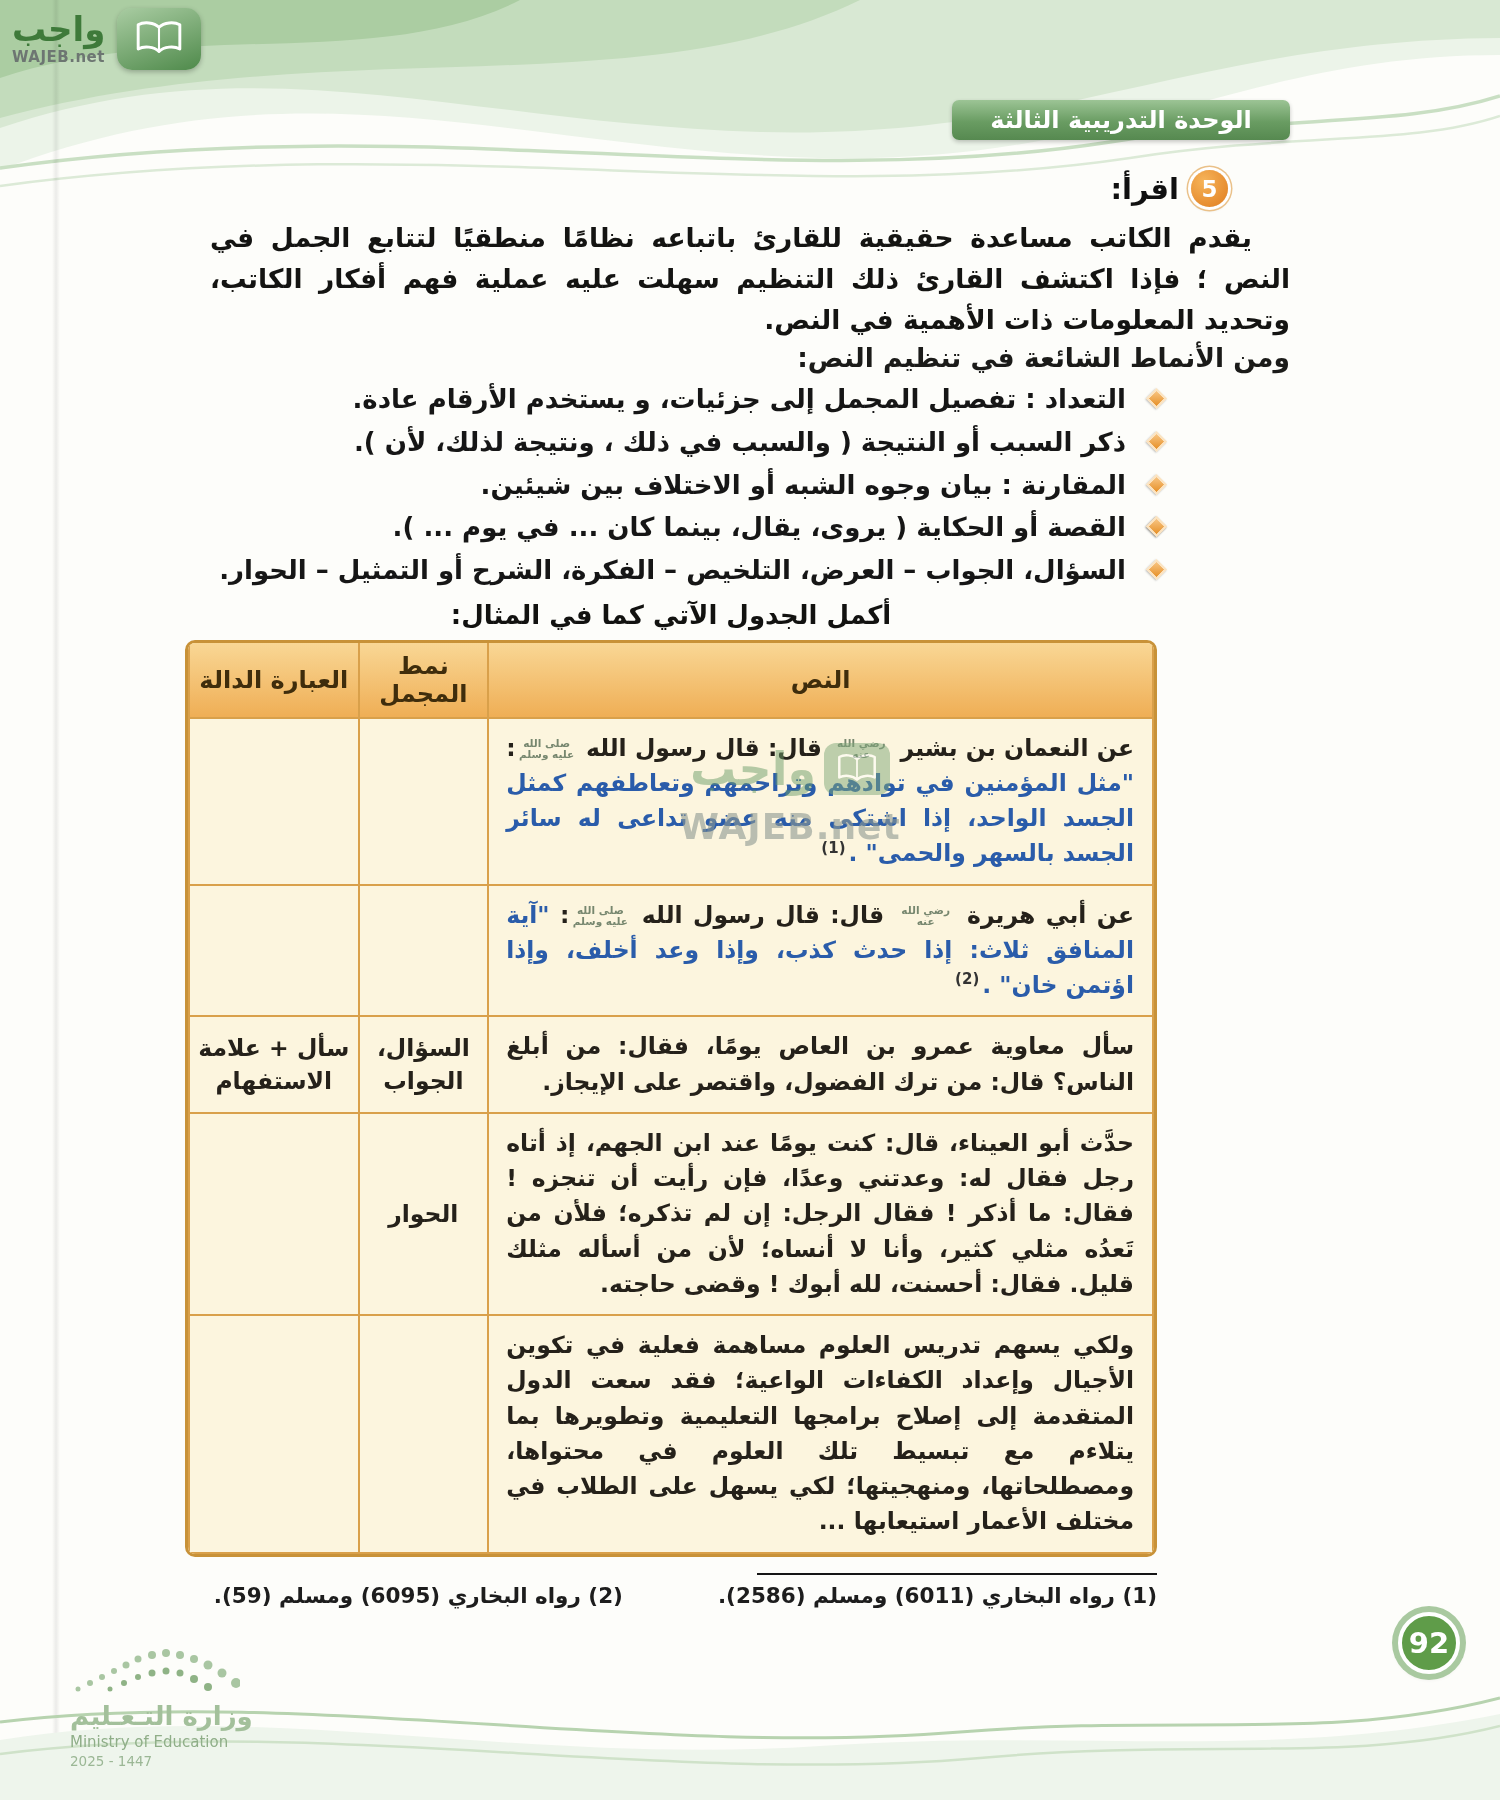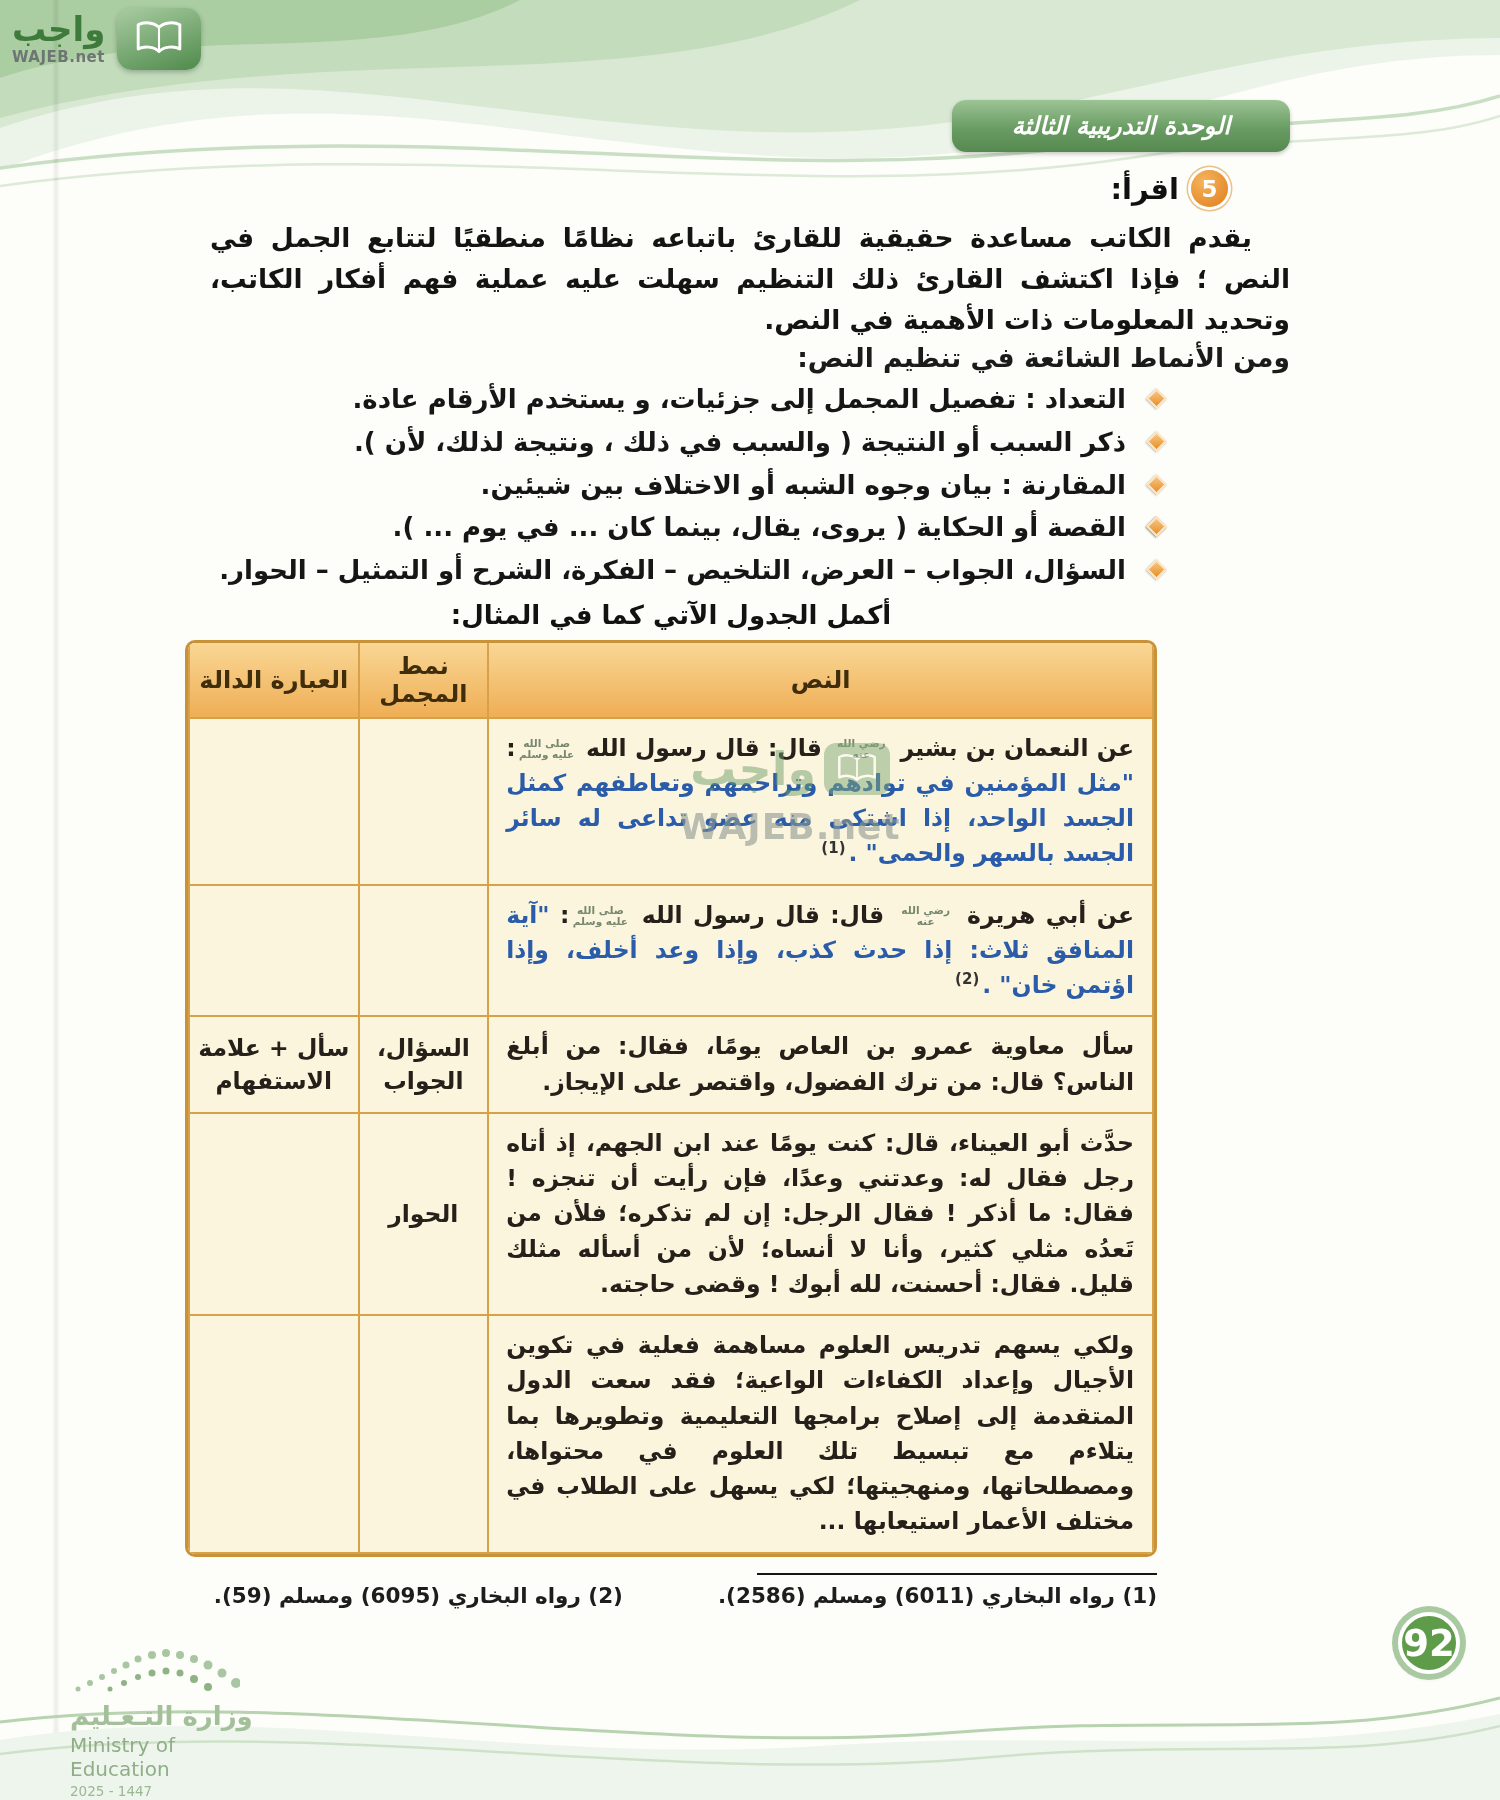--- a/index.html
+++ b/index.html
@@ -22,26 +22,26 @@
   .wajeb-logo { position:absolute; top:8px; left:12px; display:flex; align-items:center; gap:12px; z-index:3; direction:ltr; }
   .wajeb-text { text-align:left; }
   .wajeb-ar { font-size:34px; font-weight:700; color:#3e7a3a; line-height:1.05; }
   .wajeb-en { font-size:15px; font-weight:700; color:#6d7672; letter-spacing:.5px; }
   .logo-square { width:84px; height:62px; border-radius:15px;
     background:linear-gradient(160deg,#a9cca2,#4f8a4b);
     display:flex; align-items:center; justify-content:center;
     box-shadow:0 2px 5px rgba(0,0,0,.25); }
 
   
-  .unit-banner { position:absolute; top:100px; right:210px; width:338px; height:52px;
-    border-radius:14px; z-index:3;
+  .unit-banner { position:absolute; top:100px; right:210px; width:338px; height:40px;
+    border-radius:7px; z-index:3;
     background:linear-gradient(180deg,#9cc495 0%,#699c62 55%,#568950 100%);
     display:flex; align-items:center; justify-content:center;
     color:#fff; font-size:24px; font-weight:700;
-    box-shadow:0 2px 4px rgba(0,0,0,.22);font-style:italic; }
+    box-shadow:0 2px 4px rgba(0,0,0,.22); }
 
   
   .content { position:absolute; top:170px; right:210px; width:1080px; direction:rtl; z-index:2; }
 
   .activity { display:flex; align-items:center; gap:12px; margin:0 62px 10px 0; }
   .activity-badge { width:37px; height:37px; border-radius:50%;
     background:radial-gradient(circle at 35% 30%,#f6b45a,#e07c1e);
     color:#fff; font-weight:700; font-size:23px;
     display:flex; align-items:center; justify-content:center;
     box-shadow:0 0 0 3px #fff, 0 0 0 4.5px #eac189, 0 2px 4px rgba(0,0,0,.3); }
@@ -90,26 +90,26 @@
   .wm-book { width:66px; height:52px; border-radius:12px; background:#7fa87a; opacity:.5;
     display:flex; align-items:center; justify-content:center; }
   .wm-domain { margin-top:10px; font-size:36px; font-weight:700; letter-spacing:1px;
     color:#8d9892; opacity:.6; }
 
   
   .page-num { position:absolute; top:1612px; right:40px; width:62px; height:62px; z-index:7;
     border-radius:50%; background:#5f9c49; border:4px solid #ffffff;
     box-shadow:0 0 0 6px #a9c9a0, 0 2px 6px rgba(0,0,0,.3);
     display:flex; align-items:center; justify-content:center;
-    color:#fff; font-size:37px; font-weight:700; }
+    color:#fff; font-size:29px; font-weight:700; }
 
   
   .ministry { position:absolute; left:70px; top:1645px; width:200px; z-index:3; direction:ltr; }
   .ministry-ar { font-size:26px; font-weight:700; color:#a3c09b; margin-top:2px; }
-  .ministry-en { font-size:20px; color:#8fae88; margin-top:2px; }
+  .ministry-en { font-size:15px; color:#8fae88; margin-top:2px; }
   .ministry-years { font-size:13.5px; color:#9bb795; margin-top:2px; }
 </style>
 </head>
 <body>
 
 <div class="page">
 
   <svg class="top-waves" viewBox="0 0 1500 210" preserveAspectRatio="none">
     <path fill="#ecf4e9" d="M0,0 H1500 V55 C1240,55 1120,165 820,158 C520,150 300,55 0,170 Z"></path>
     <path fill="#d8e8d3" d="M0,0 H1500 V38 C1200,40 1060,140 760,132 C470,124 260,40 0,128 Z"></path>

